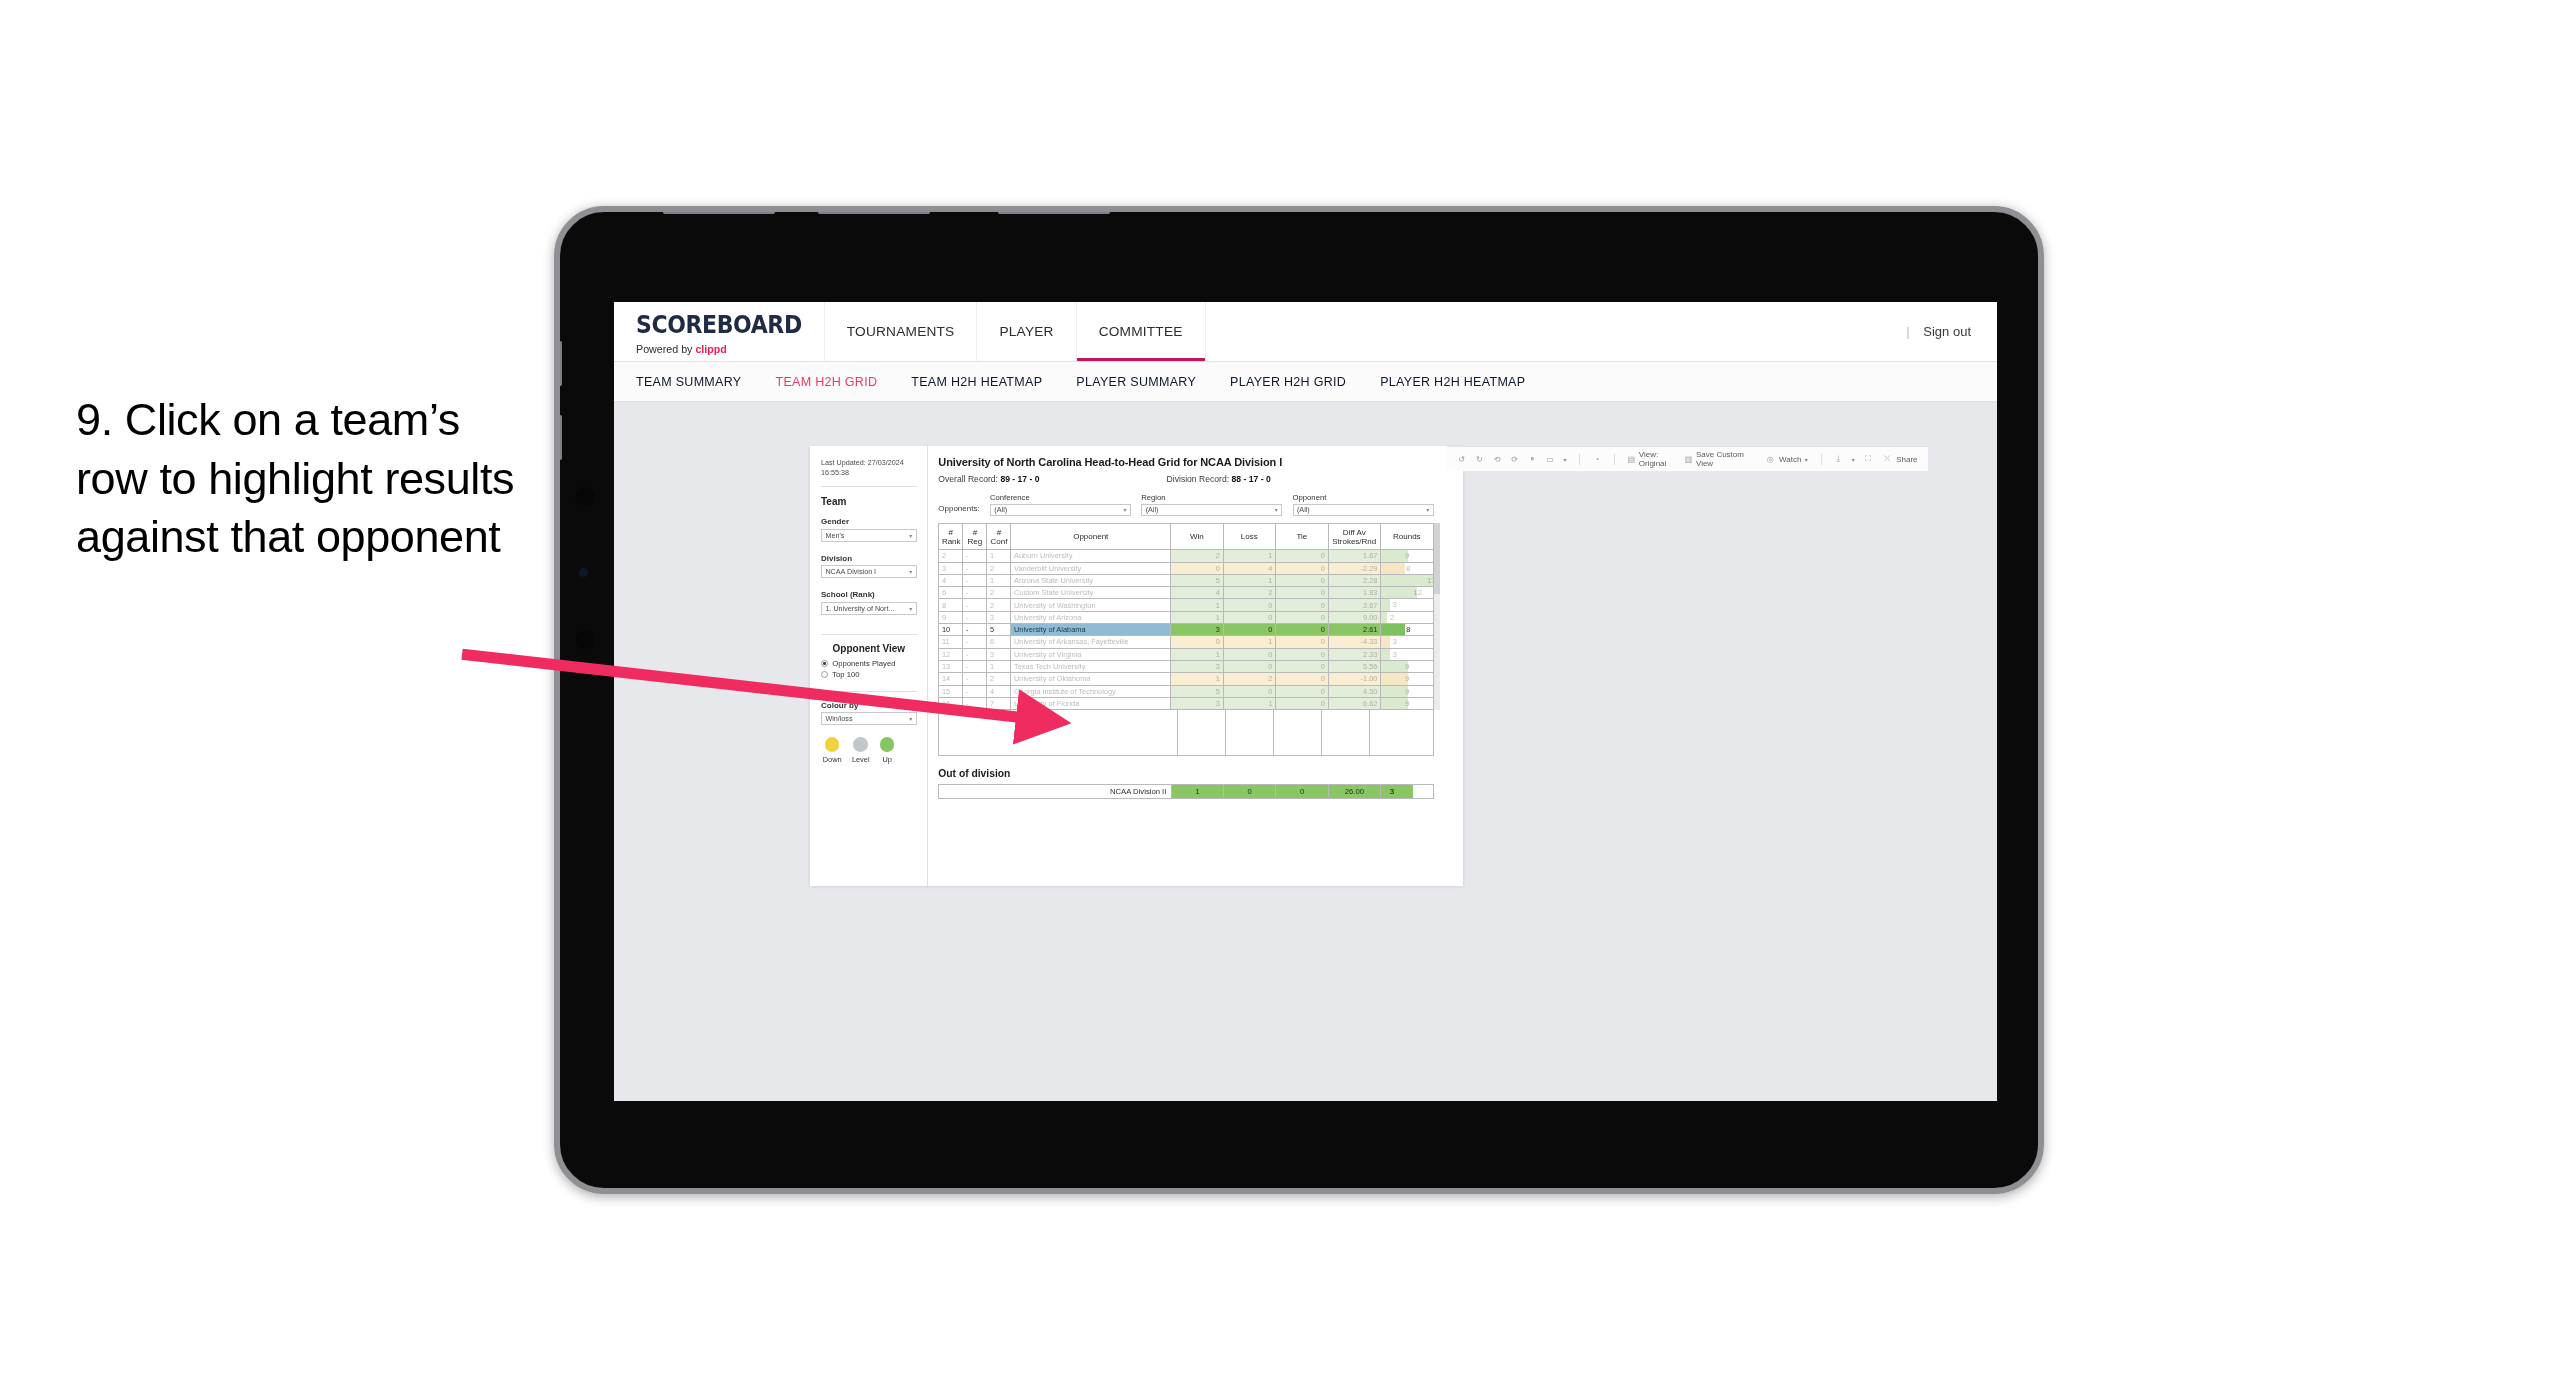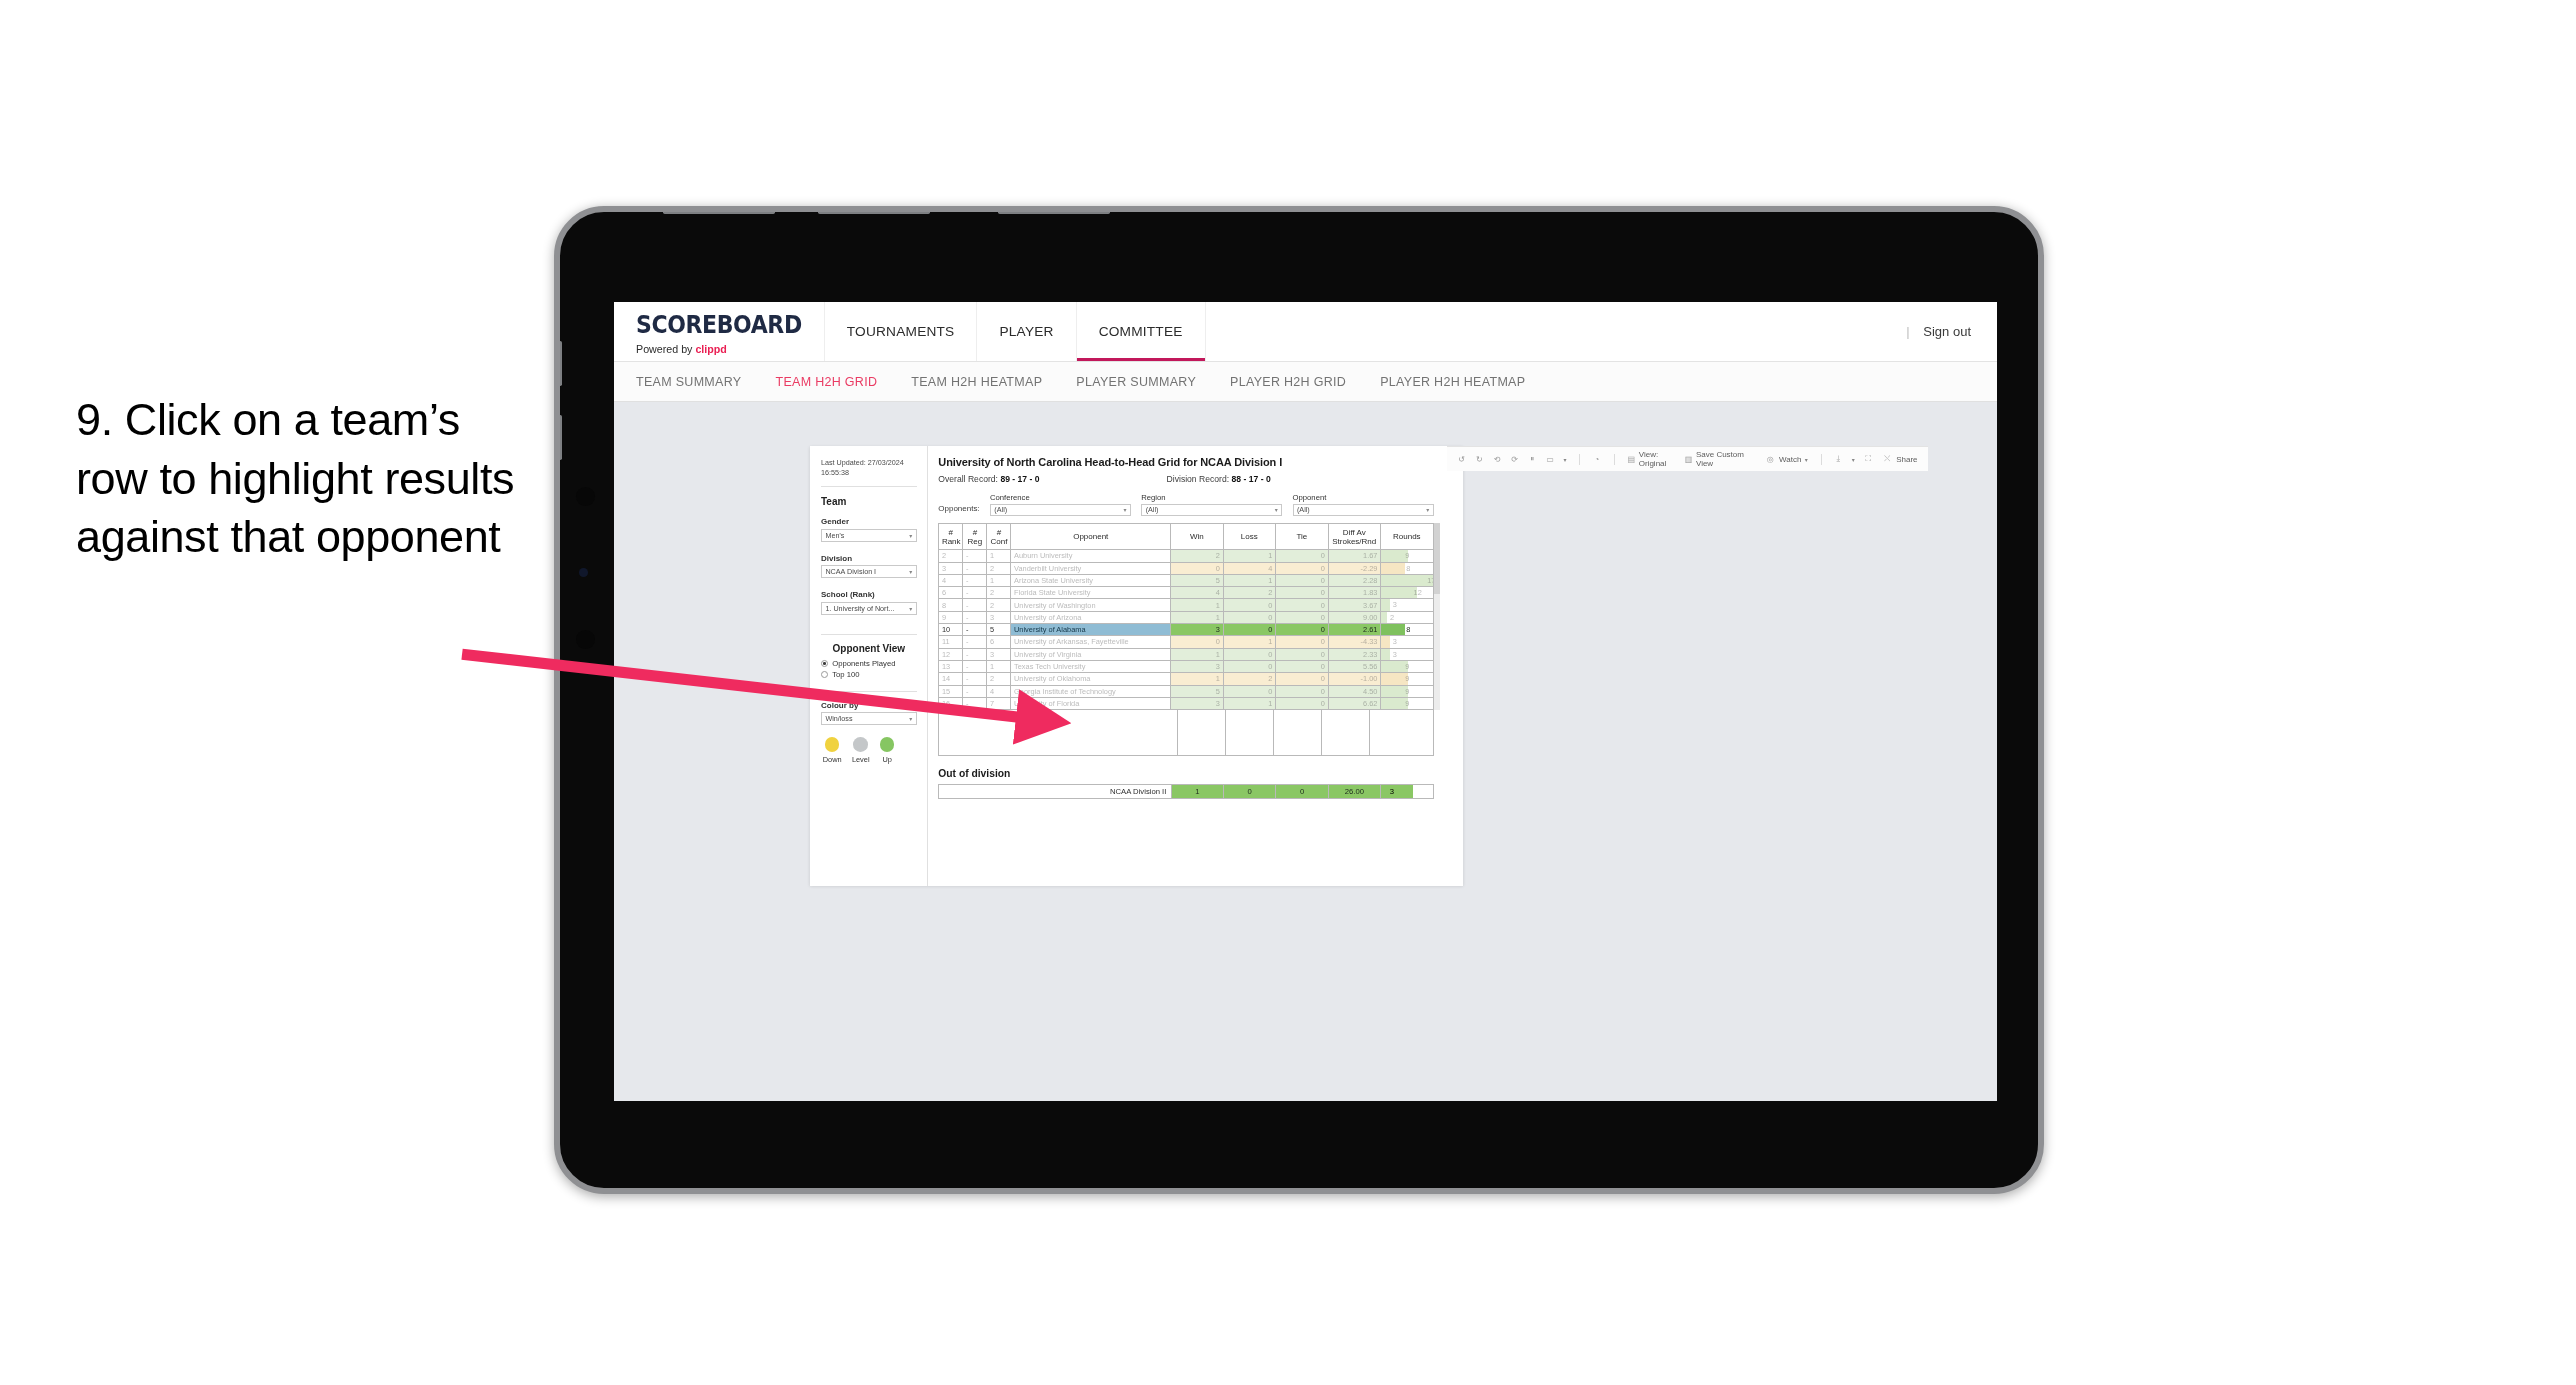--- a/index.html
+++ b/index.html
@@ -113,21 +113,21 @@
   }
   .divider-pipe { color:#bdbdbd; }
 
   
   #sub-nav {
     height: 40px; background:#fbfbfb;
     display:flex; align-items:center;
     padding-left: 22px; gap: 34px;
     border-bottom:0.9px solid #e0e0e0;
   }
-  .sub-tab { font-size: 12.5px; color:#737373; letter-spacing:0.3px; cursor:pointer; }
+  .sub-tab { font-size: 12.5px; color:#0f172a; letter-spacing:0.3px; cursor:pointer; }
   .sub-tab.active { color:#ea3b63;text-align:right; }
 
   
   #viz-wrap {
     position:absolute; left: 196px; top: 144px;
     width: 653px; height: 440px;
     background:#ffffff;
     box-shadow: 0 0.9px 3.4px rgba(0,0,0,.14);
     display:flex; flex-direction:row;
   }
@@ -446,21 +446,21 @@
                     <td class="c-num"><span class="bg" style="background: rgb(226, 238, 218);"></span><span class="v">2.28</span></td>
                     <td class="c-rounds">
                       <span class="rounds-bar" style="width: 100%; background: rgb(218, 234, 206);"></span>
                       <span class="rounds-val" style="padding-left: 94%;">17</span>
                     </td>
                   </tr>
                   <tr class="dim">
                     <td class="c-rank">6</td>
                     <td class="c-reg">-</td>
                     <td class="c-conf">2</td>
-                    <td class="c-opp">Florida State University</td>
+                    <td class="c-opp">Custom State University</td>
                     <td class="c-num"><span class="bg" style="background: rgb(226, 238, 218);"></span><span class="v">4</span></td>
                     <td class="c-num"><span class="bg" style="background: rgb(226, 238, 218);"></span><span class="v">2</span></td>
                     <td class="c-num"><span class="bg" style="background: rgb(226, 238, 218);"></span><span class="v">0</span></td>
                     <td class="c-num"><span class="bg" style="background: rgb(226, 238, 218);"></span><span class="v">1.83</span></td>
                     <td class="c-rounds">
                       <span class="rounds-bar" style="width: 70.5882%; background: rgb(218, 234, 206);"></span>
                       <span class="rounds-val" style="padding-left: 64.5882%;">12</span>
                     </td>
                   </tr>
                   <tr class="dim">

